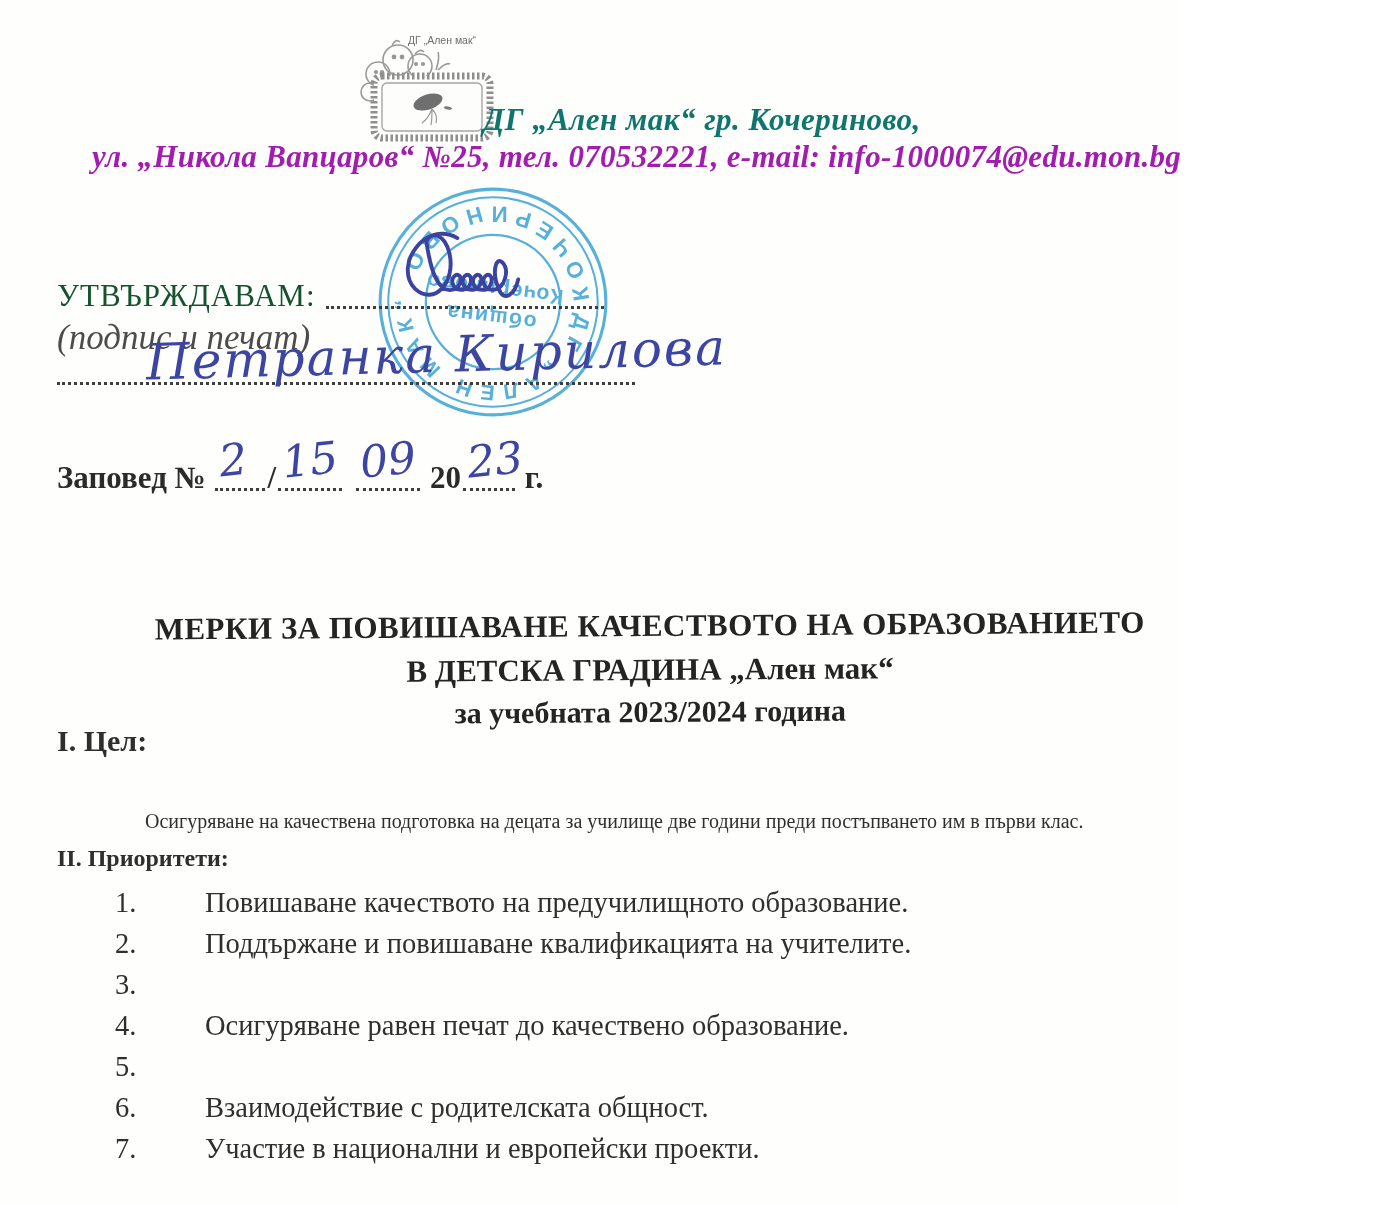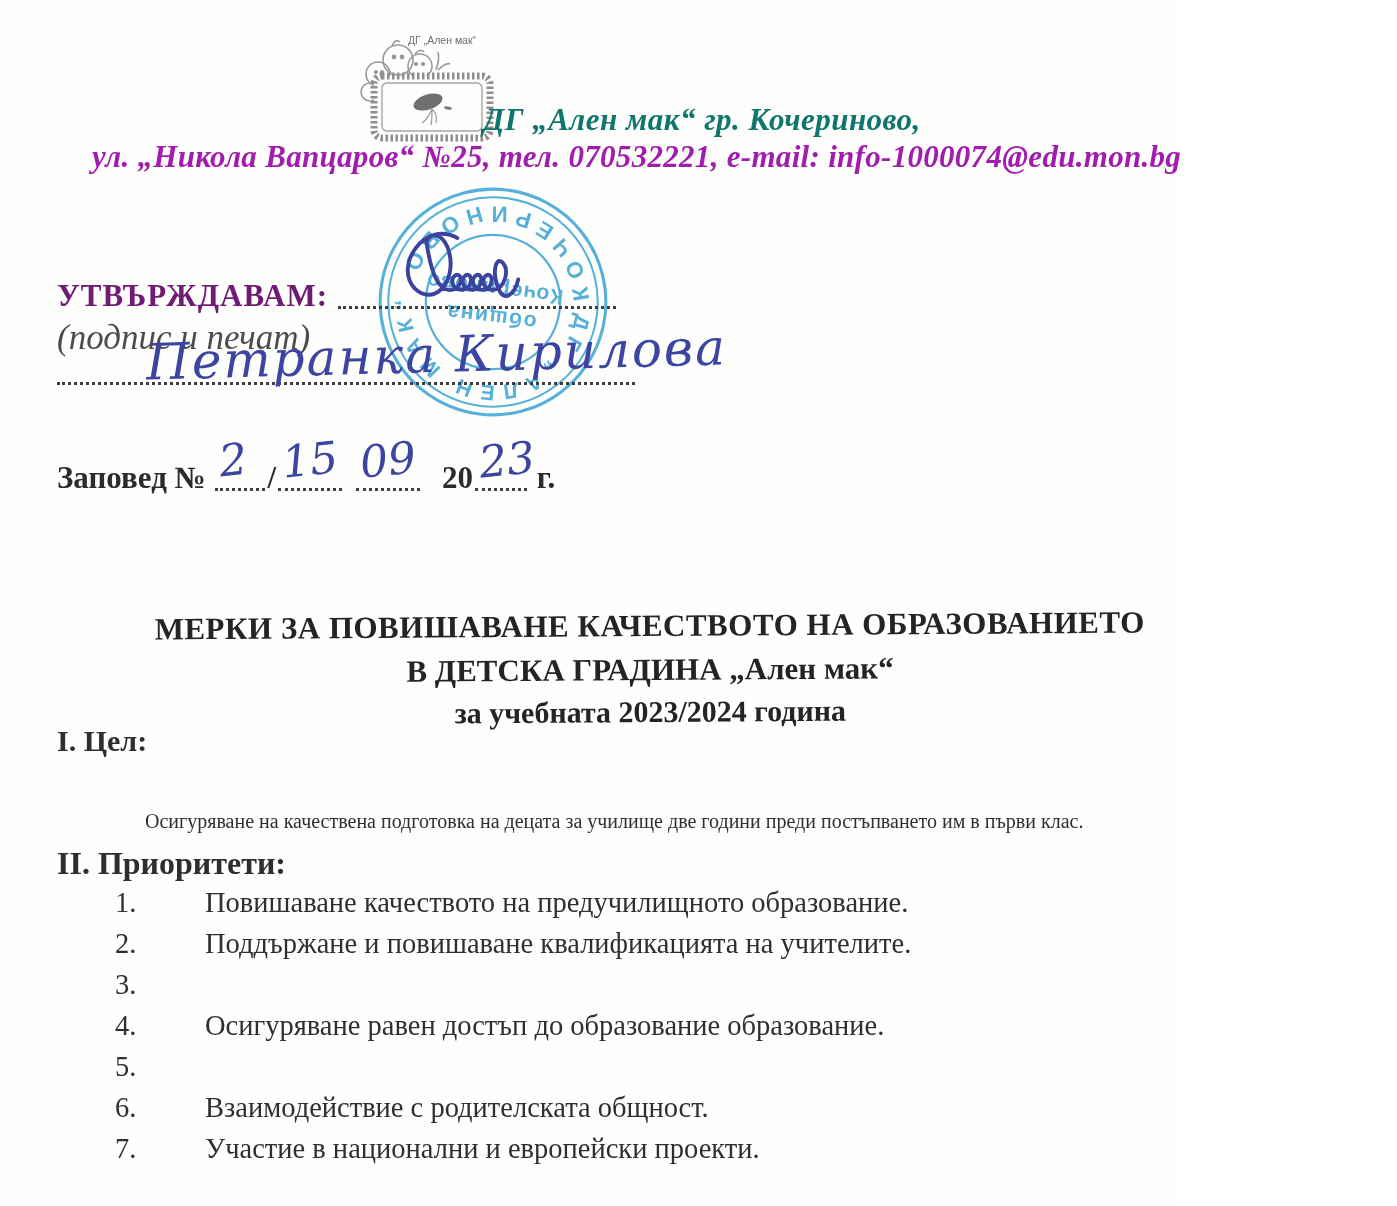--- a/index.html
+++ b/index.html
@@ -16,42 +16,42 @@
   
   .head1{position:absolute;left:483px;top:102px;font-size:31px;font-weight:bold;font-style:italic;color:#0f766e;white-space:nowrap;letter-spacing:.5px;}
   .head2{position:absolute;left:92px;top:139px;font-size:31px;font-weight:bold;font-style:italic;color:#a21caf;white-space:nowrap;letter-spacing:.3px;}
   
   .stamp{position:absolute;left:371px;top:180px;width:244px;height:244px;transform:rotate(187deg);opacity:.88;}
   .stamp text{font-family:"Liberation Sans",sans-serif;fill:#3fa6d6;}
   
   .sig{position:absolute;left:386px;top:222px;width:230px;height:132px;}
   
   .approve-row{position:absolute;left:57px;top:278px;display:flex;align-items:flex-end;}
-  .approve-label{font-size:31px;font-weight:bold;color:#701a75;letter-spacing:1px;white-space:nowrap;}
+  .approve-label{font-size:31px;font-weight:normal;color:#14532d;letter-spacing:1px;white-space:nowrap;}
   .dotline{display:inline-block;border-bottom:3px dotted #3e3e3e;height:8px;margin:0 0 5px 10px;}
   .cap{position:absolute;font-size:35px;font-style:italic;color:#4c4c4c;white-space:nowrap;}
   .cap1{left:57px;top:318px;}
   .cap2{left:57px;top:395px;}
   .name-dotline{position:absolute;left:57px;top:352px;width:578px;height:30px;border-bottom:3px dotted #3e3e3e;}
   .hw{font-family:"DejaVu Serif",serif;font-style:italic;color:#3c45a2;}
   .hw-name{position:absolute;left:146px;top:326px;font-size:50px;letter-spacing:2px;transform:rotate(-1.5deg);white-space:nowrap;}
   
   .order-row{position:absolute;left:57px;top:460px;display:flex;align-items:flex-end;font-size:31px;font-weight:bold;color:#2b2b2b;}
   .order-row .word{margin-bottom:0;white-space:pre;text-align:right;}
   .seg{position:relative;display:inline-block;border-bottom:3px dotted #3e3e3e;height:8px;margin:0 2px 5px 2px;}
   .seg .hw{position:absolute;font-size:44px;font-weight:normal;top:-46px;left:4px;transform:rotate(-6deg);white-space:nowrap;}
   
   .title{position:absolute;left:70px;top:604px;width:1160px;text-align:center;font-weight:bold;color:#242424;transform:rotate(-.4deg);}
   .title .t1{font-size:31px;letter-spacing:.5px;line-height:44px;}
   .title .t2{font-size:31px;line-height:43px;}
   .title .t3{font-size:30px;line-height:42px;}
   
   .h-goal{position:absolute;left:57px;top:724px;font-size:30px;font-weight:bold;}
   .p-goal{position:absolute;left:57px;top:800px;width:1180px;font-size:20px;line-height:43px;text-align:justify;text-indent:88px;color:#2f2f2f;}
-  .h-prio{position:absolute;left:57px;top:845px;font-size:32px;font-weight:bold;}
+  .h-prio{position:absolute;left:57px;top:845px;font-size:24px;font-weight:bold;}
   .prio-list{position:absolute;left:57px;top:882px;width:1185px;font-size:28.5px;color:#2f2f2f;}
   .prio-item{display:flex;line-height:41px;}
   .prio-item .num{flex:0 0 148px;box-sizing:border-box;padding-left:58px;}
   .prio-item .txt{flex:1 1 auto;max-width:1040px;}
 </style>
 </head>
 <body>
 
 <div class="page">
 
@@ -126,21 +126,21 @@
     <span class="seg" style="width:50px">
       <span class="hw">2</span>
     </span>
     <span class="word">/</span>
     <span class="seg" style="width:64px">
       <span class="hw">15</span>
     </span>
     <span class="seg" style="width:64px;margin-left:12px">
       <span class="hw">09</span>
     </span>
-    <span class="word" style="margin-left:20px">20</span>
+    <span class="word" style="margin-left:8px">20</span>
     <span class="seg" style="width:52px">
       <span class="hw">23</span>
     </span>
     <span class="word"> г.</span>
   </div>
 
   <div class="title">
     <div class="t1">МЕРКИ ЗА ПОВИШАВАНЕ КАЧЕСТВОТО НА ОБРАЗОВАНИЕТО</div>
     <div class="t2">В ДЕТСКА ГРАДИНА „Ален мак“</div>
     <div class="t3">за учебната 2023/2024 година</div>
@@ -157,21 +157,21 @@
     </div>
     <div class="prio-item">
       <span class="num">2.</span>
       <span class="txt">Поддържане и повишаване квалификацията на учителите.</span>
     </div>
     <div class="prio-item">
       <span class="num">3.</span>
     </div>
     <div class="prio-item">
       <span class="num">4.</span>
-      <span class="txt">Осигуряване равен достъп до образование образование.</span>
+      <span class="txt">Осигуряване равен печат до качествено образование.</span>
     </div>
     <div class="prio-item">
       <span class="num">5.</span>
     </div>
     <div class="prio-item">
       <span class="num">6.</span>
       <span class="txt">Взаимодействие с родителската общност.</span>
     </div>
     <div class="prio-item">
       <span class="num">7.</span>

